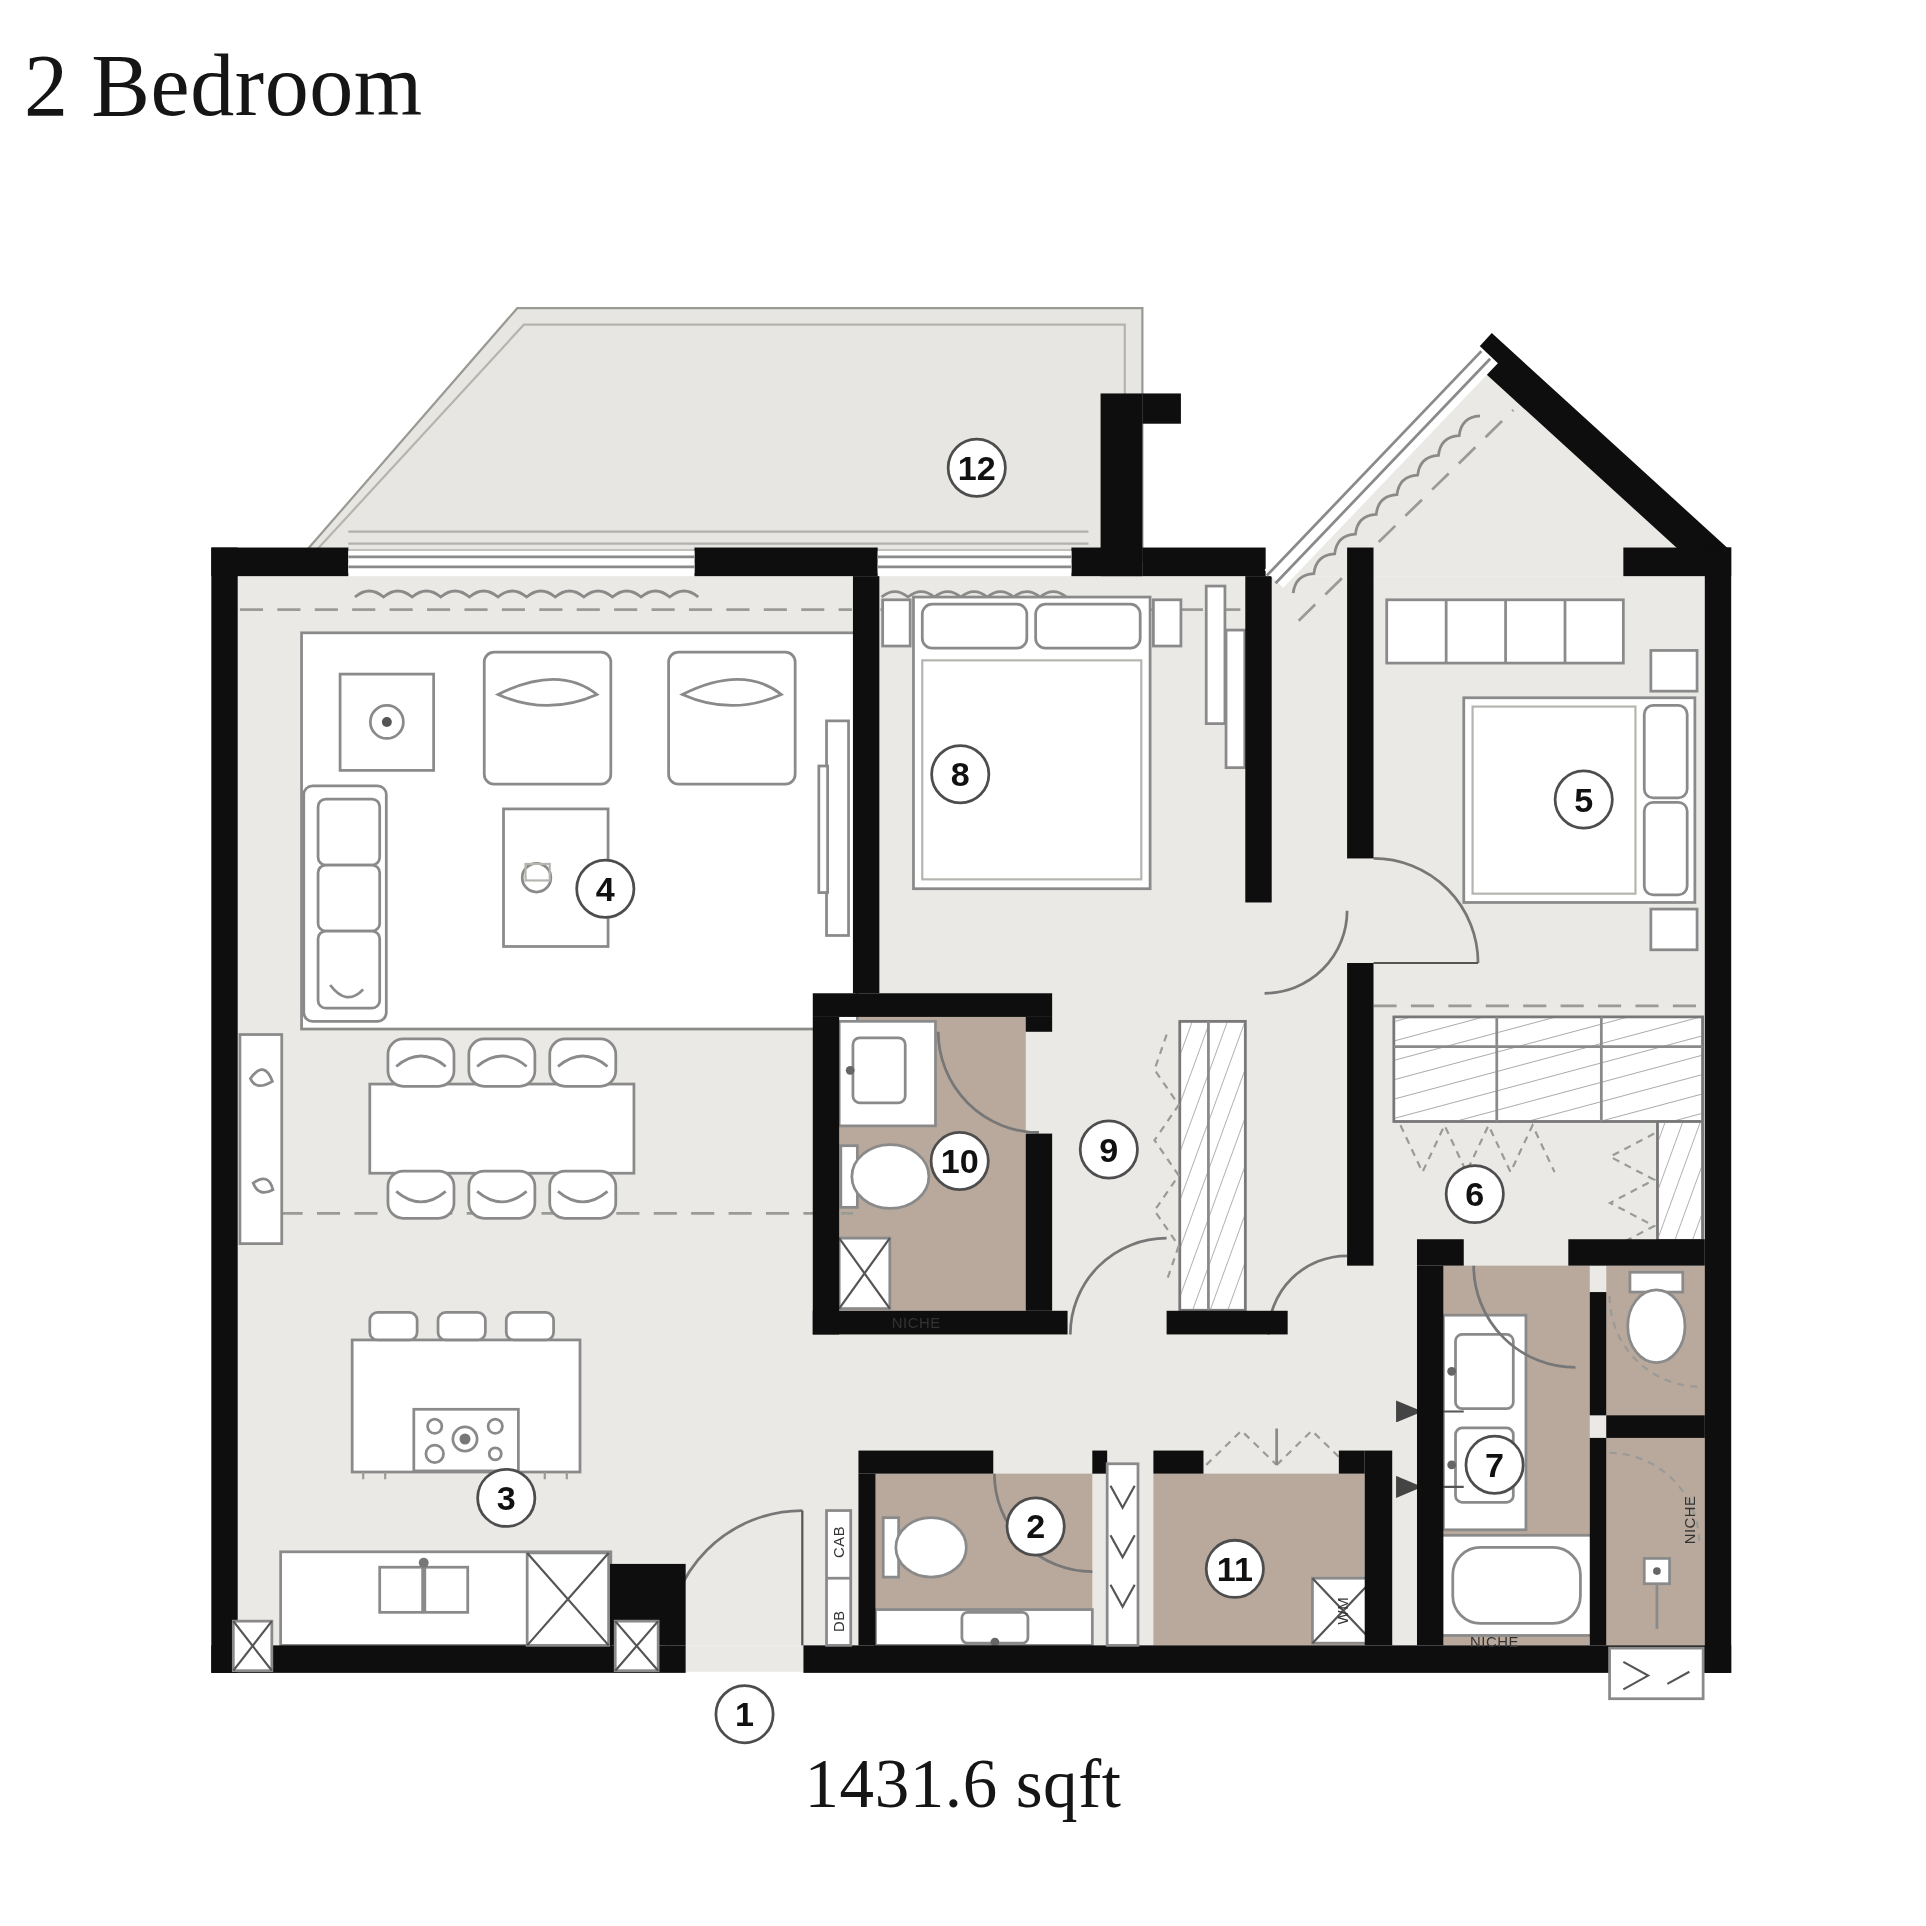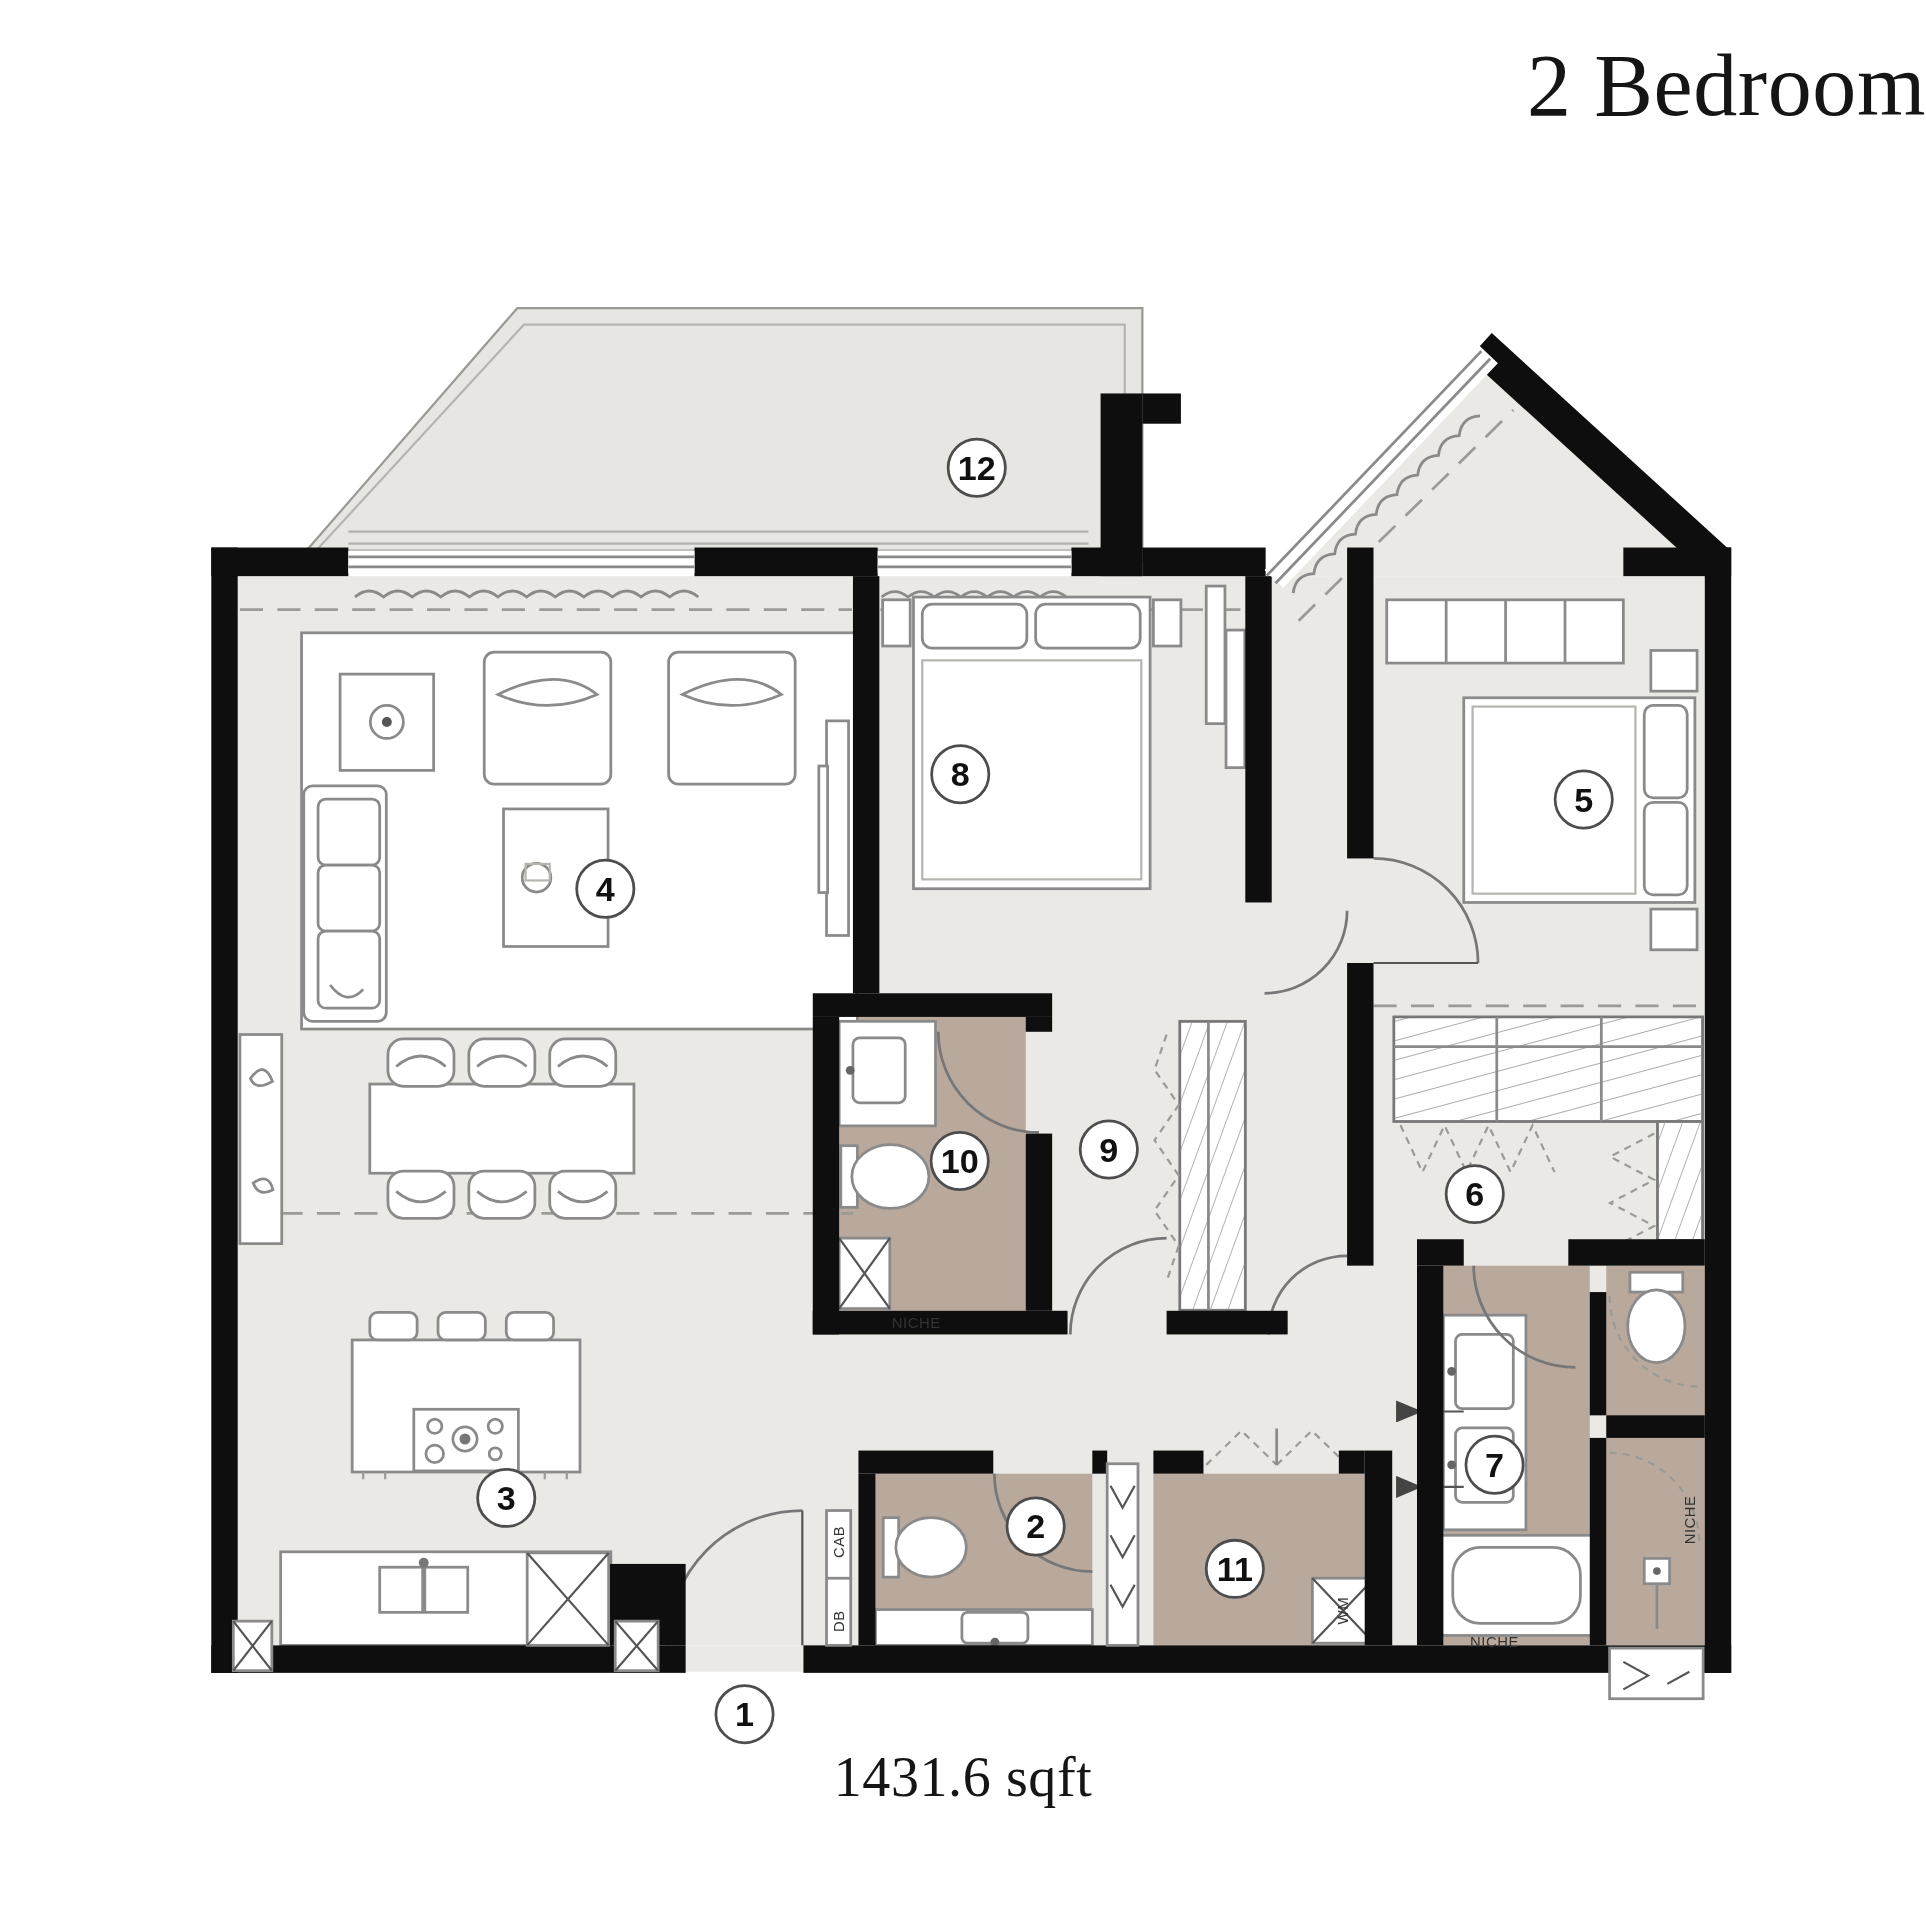--- a/index.html
+++ b/index.html
@@ -1,21 +1,21 @@
 <!DOCTYPE html>
 <html style="font-size:8.8px"><head>
 <meta charset="utf-8">
 <style>
   html,body{margin:0;padding:0;background:#fff;}
   .page{position:relative;width:1926px;height:1926px;background:#ffffff;overflow:hidden;
         font-family:"Liberation Serif",serif;}
-  .title-block{position:absolute;top:34px;left:0;right:0;text-align:right;
-               color:#151515;font-size:88px;line-height:1.18;letter-spacing:0.6px;}
+  .title-block{position:absolute;top:34px;left:0;right:0;text-align:left;
+               color:#151515;font-size:88px;line-height:1.18;letter-spacing:0.6px;padding-left:24px;}
   .area-block{position:absolute;top:1745px;left:0;right:0;text-align:center;
-              color:#151515;font-size:56px;letter-spacing:0.6px;}
+              color:#151515;font-size:69px;letter-spacing:0.6px;}
   svg.plan{position:absolute;left:0;top:0;width:1926px;height:1926px;}
   .wall{fill:#0e0e0e;stroke:none;}
   .floor{fill:#eae9e5;}
   .bathfloor{fill:#b9a99c;}
   .balc{fill:#e7e6e2;stroke:#9a9a95;stroke-width:4;}
   .furn{fill:#ffffff;stroke:#8a8a8a;stroke-width:5;}
   .furn-light{fill:none;stroke:#b5b5b0;stroke-width:4;}
   .thin{stroke:#8a8a8a;stroke-width:5;fill:none;}
   .track{stroke:#b0b0af;stroke-width:4;fill:none;}
   .dash{stroke:#9a9a96;stroke-width:5;fill:none;stroke-dasharray:42 26;}

